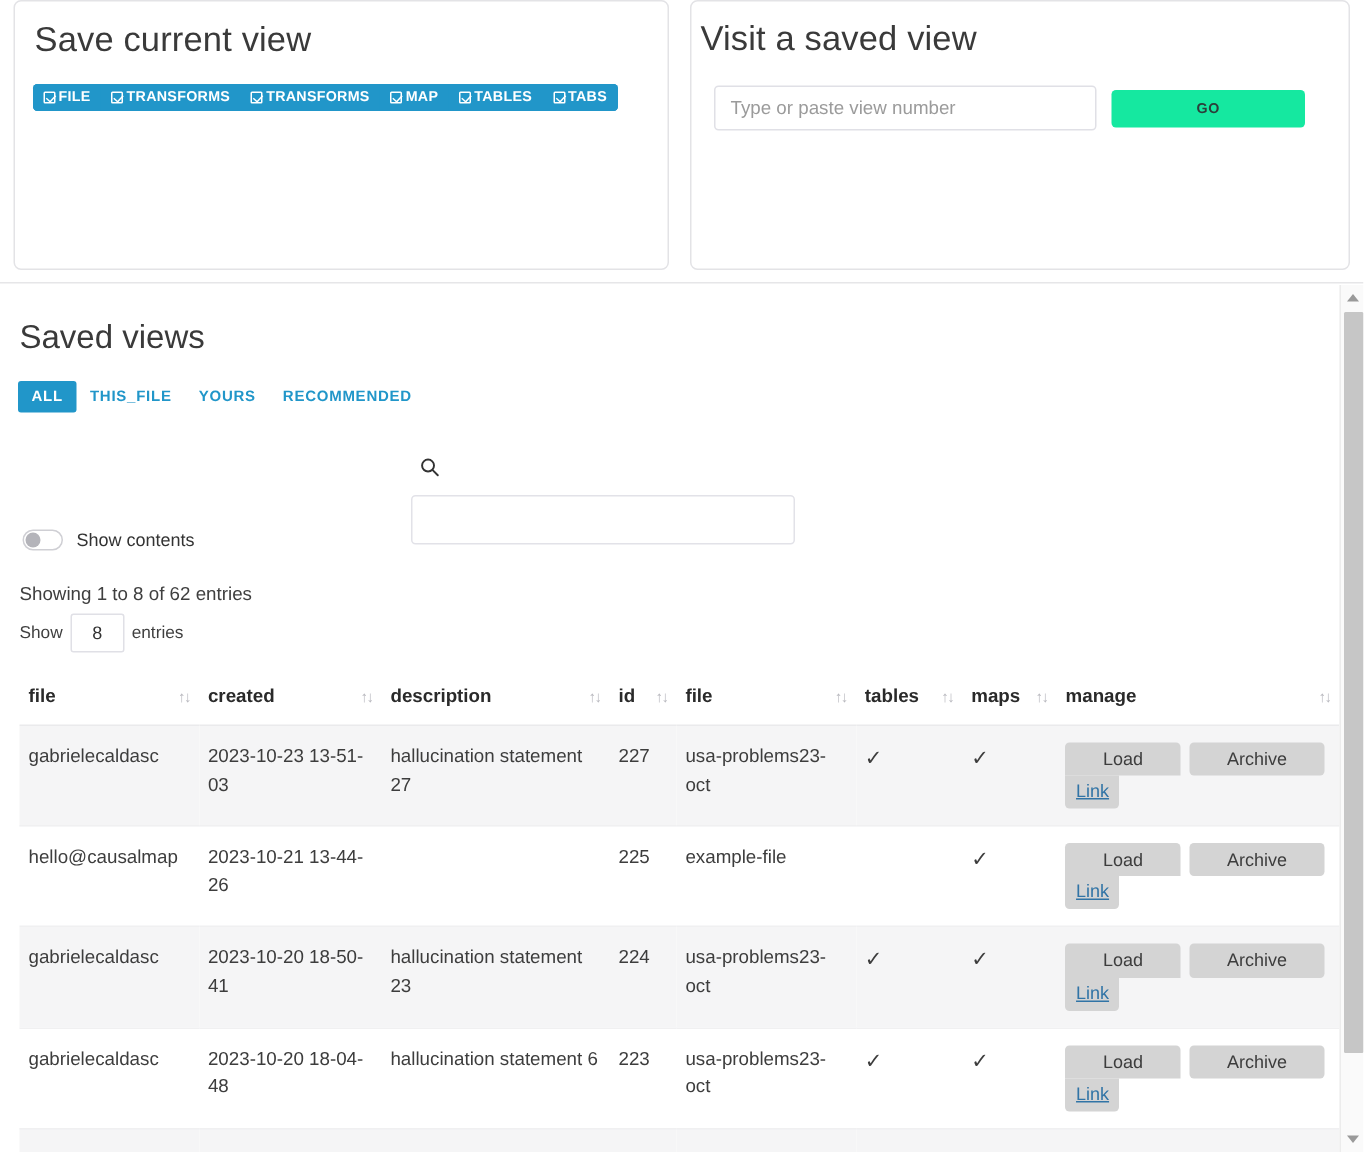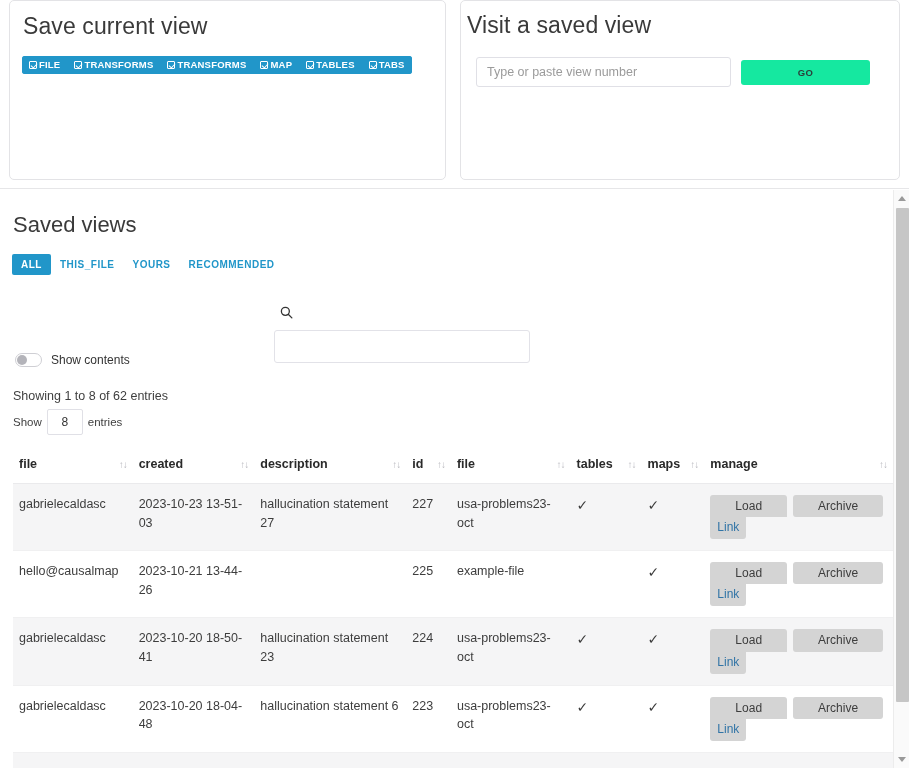--- a/index.html
+++ b/index.html
@@ -267,20 +267,21 @@
     cursor: pointer;
     font-family: "Liberation Sans", sans-serif;
     line-height: 1.35;
   }
   .load-group { display: flex; flex-direction: column; align-items: flex-start; gap: 0; }
   .pill-load { border-radius: 3px 3px 0 0; }
   .pill-link {
     background: #d4d4d4;
     border-radius: 0 0 3px 3px;
     color: #3174a6;
+    text-decoration: underline;
     font-size: 12px;
     padding: 1px 7px 3px 7px;
     cursor: pointer;
     display: inline-block;
   }
 
   
   .scrollbar {
     position: absolute;
     right: 0; top: 190px;

